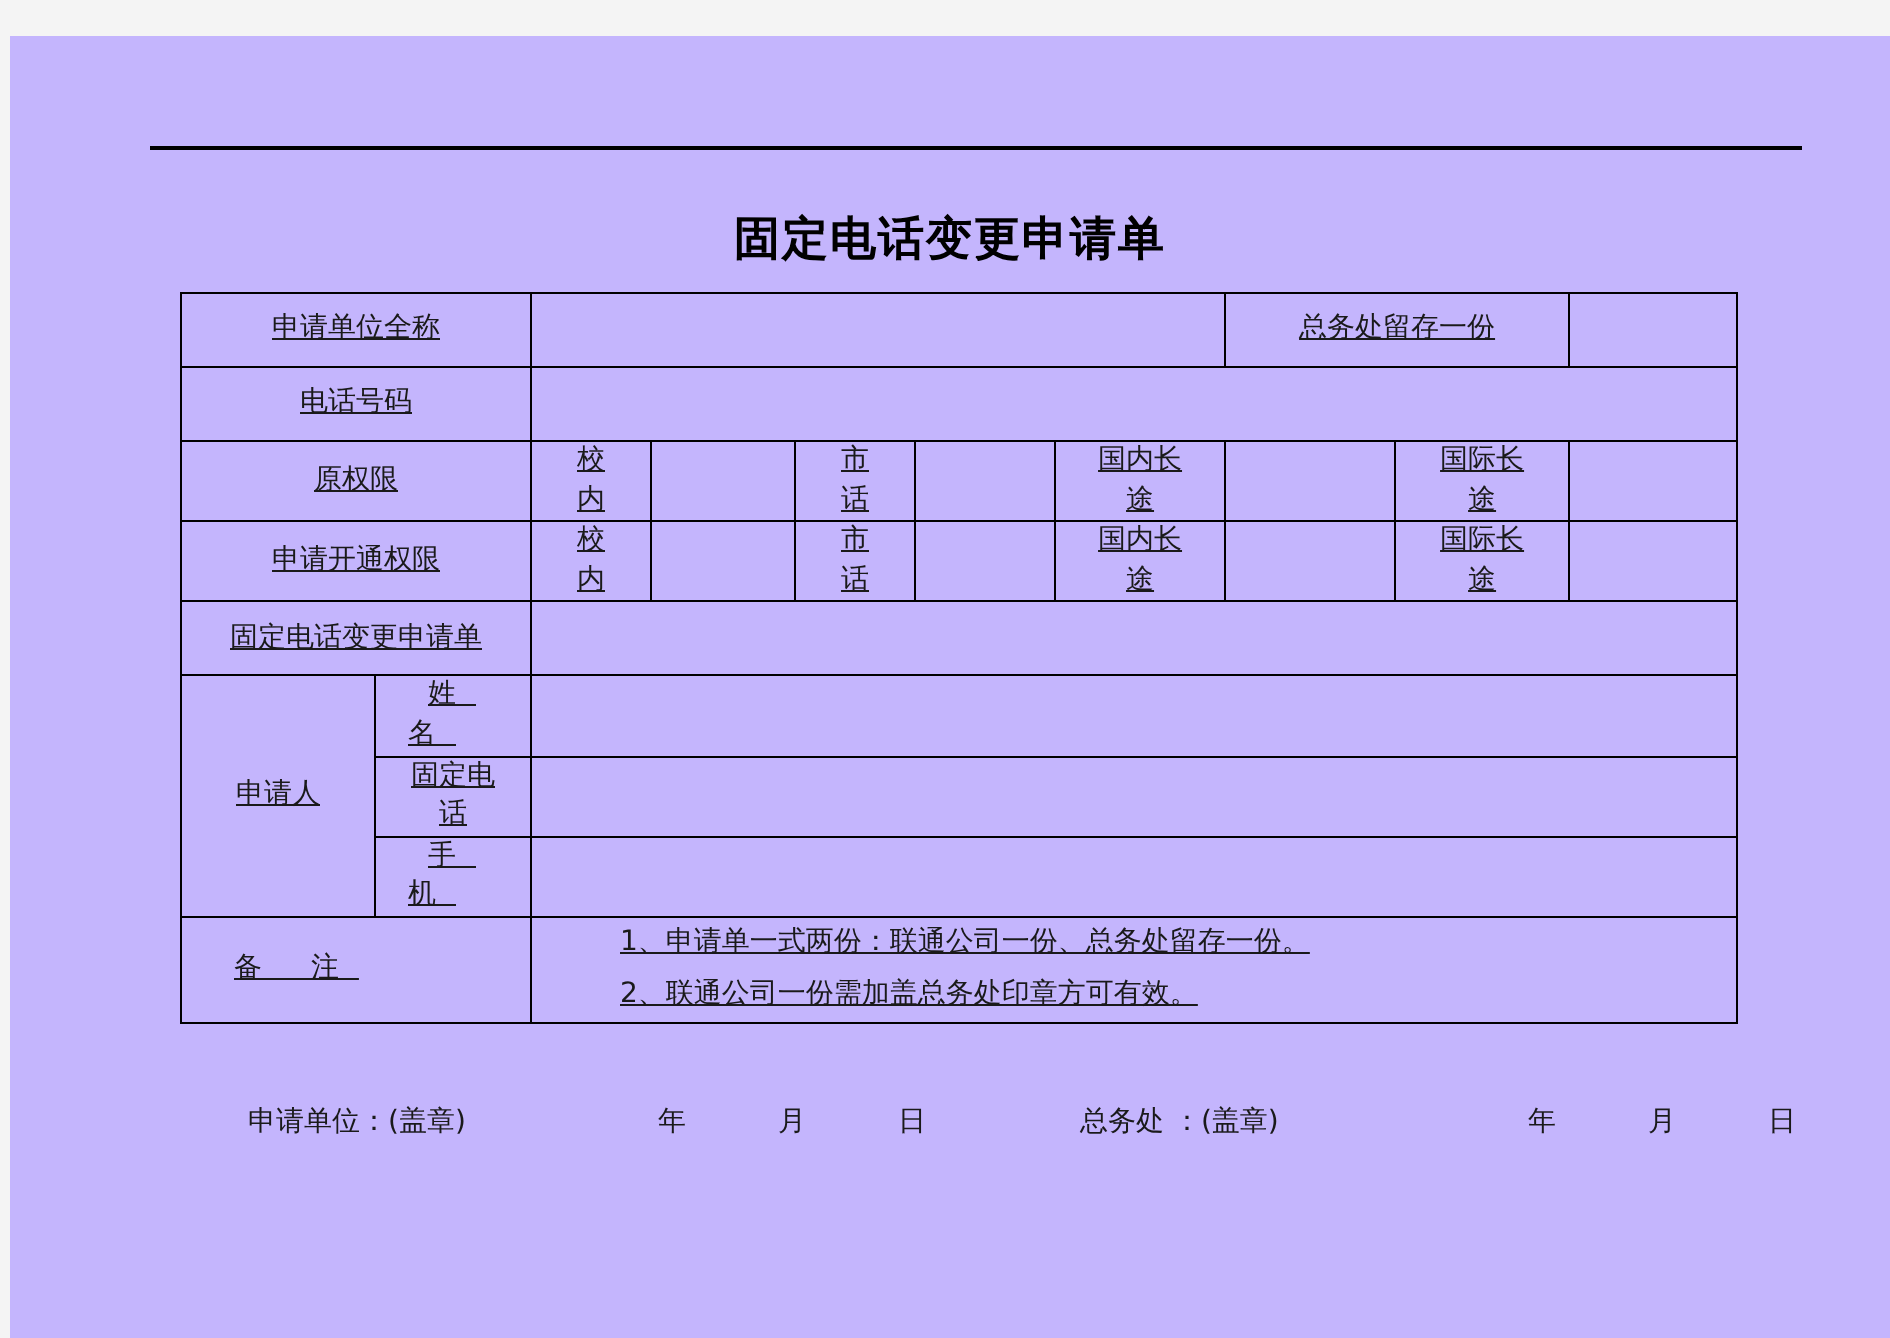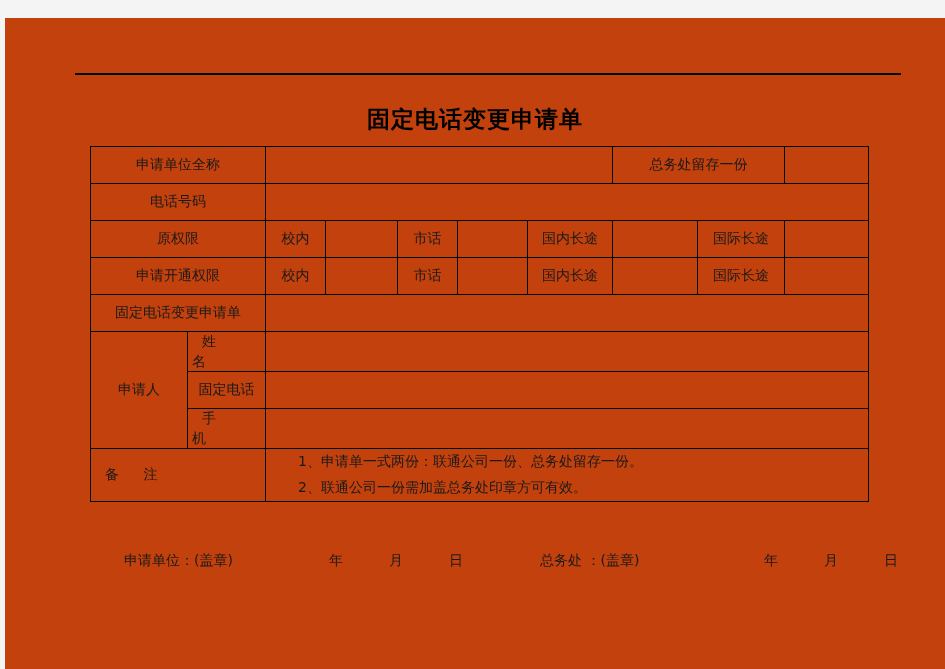--- a/index.html
+++ b/index.html
@@ -12,21 +12,21 @@
     background: #f4f4f4;
     font-family: "DejaVu Sans", "Liberation Sans", sans-serif;
     overflow: hidden;
   }
   .page {
     position: absolute;
     left: 5px;
     top: 18px;
     width: 940px;
     height: 651px;
-    background: #c2410c;
+    background: #c4b5fd;
   }
 
   
   .top-rule {
     position: absolute;
     left: 70px;
     top: 55px;
     width: 826px;
     height: 0;
     border-top: 2px solid #000000;
@@ -50,24 +50,25 @@
     left: 85px;
     top: 128px;
     width: 778px;
     border-collapse: collapse;
     table-layout: fixed;
   }
   table.form td {
     border: 1px solid #000000;
     font-size: 14px;
     color: #1a1a1a;
-    padding: 0 4px;
+    padding: 0 16px;
     height: 36px;
     vertical-align: middle;
     line-height: 1.4;
+    text-decoration: underline;
   }
   td.lbl {
     text-align: center;
   }
   td.lbl-sp {
     text-align: left;
     letter-spacing: 10px;
     text-indent: 10px;
   }
   td.blank {

